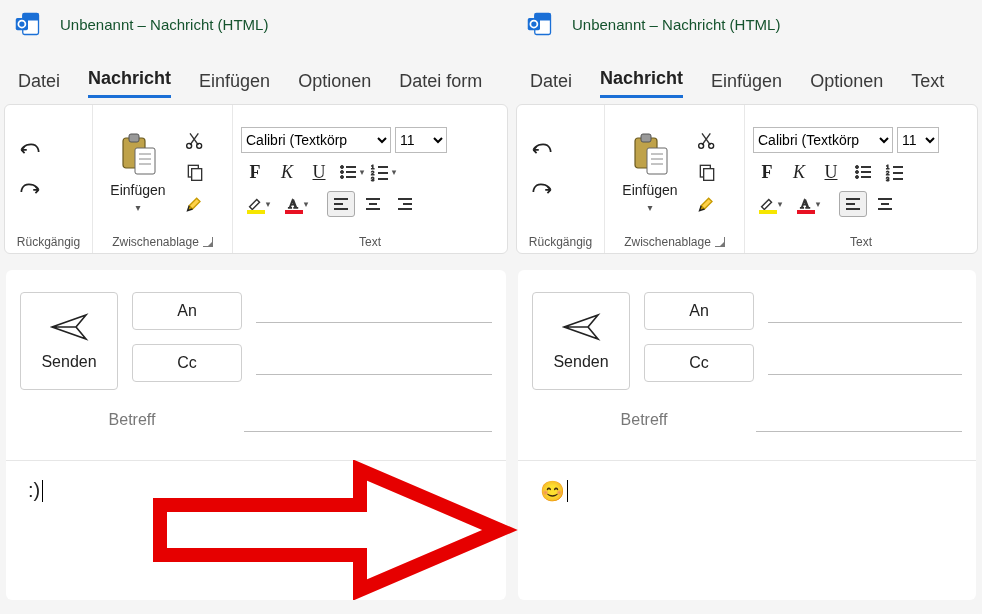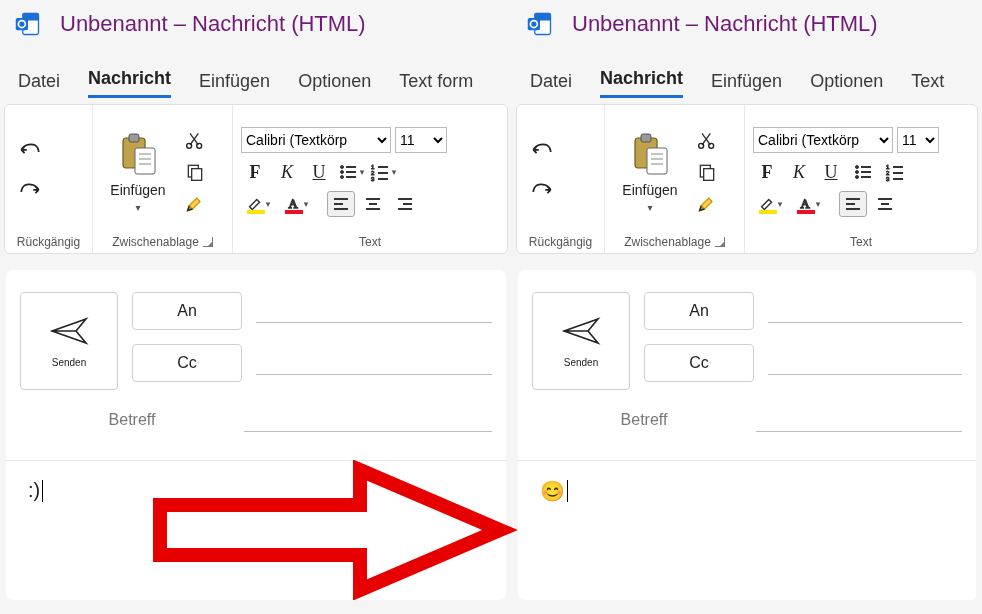--- a/index.html
+++ b/index.html
@@ -32,22 +32,22 @@
     gap: 18px;
     padding: 0 14px;
     background: #f5f5f5;
   }
   .app-icon {
     width: 28px; height: 28px;
     position: relative;
   }
   .app-icon svg { width: 28px; height: 28px; }
   .titlebar-title {
-    font-size: 22px;
-    color: #701a75;
+    font-size: 15px;
+    color: #14532d;
   }
 
   
   .menubar {
     display: flex;
     align-items: flex-end;
     gap: 28px;
     padding: 18px 18px 0 18px;
     height: 50px;
     background: #f5f5f5;
@@ -220,21 +220,21 @@
   .sendbtn {
     width:98px; height:98px;
     border:1px solid #cfcfcf;
     border-radius:4px;
     display:flex;
     flex-direction:column;
     align-items:center;
     justify-content:center;
     gap:10px;
     cursor:pointer;
-    font-size:10px;
+    font-size:16px;
   }
   .sendbtn svg{width:40px;height:32px;stroke:#222;fill:none;stroke-width:1.6;}
   .addr-col {
     flex:1;
     display:flex;
     flex-direction:column;
     gap:14px;
   }
   .addr-row {
     display:flex;
@@ -313,21 +313,21 @@
       </svg>
     </span>
     <span class="titlebar-title">Unbenannt  –  Nachricht (HTML)</span>
   </div>
 
   <div class="menubar">
     <div class="menu-item">Datei</div>
     <div class="menu-item active">Nachricht</div>
     <div class="menu-item">Einfügen</div>
     <div class="menu-item">Optionen</div>
-    <div class="menu-item">Text form</div>
+    <div class="menu-item">Datei form</div>
   </div>
 
   <div class="ribbon">
 
     <div class="ribbon-group" style="width:88px">
       <div class="group-body">
         <div class="undo-col">
           <div class="iconbtn">
             <svg viewBox="0 0 24 24">
                 <path d="M9 10 L4 10 M4 10 L7 7 M4 10 L7 13 M4 10 C 4 10 6 5 13 5 C 20 5 20 12 20 12"></path>

